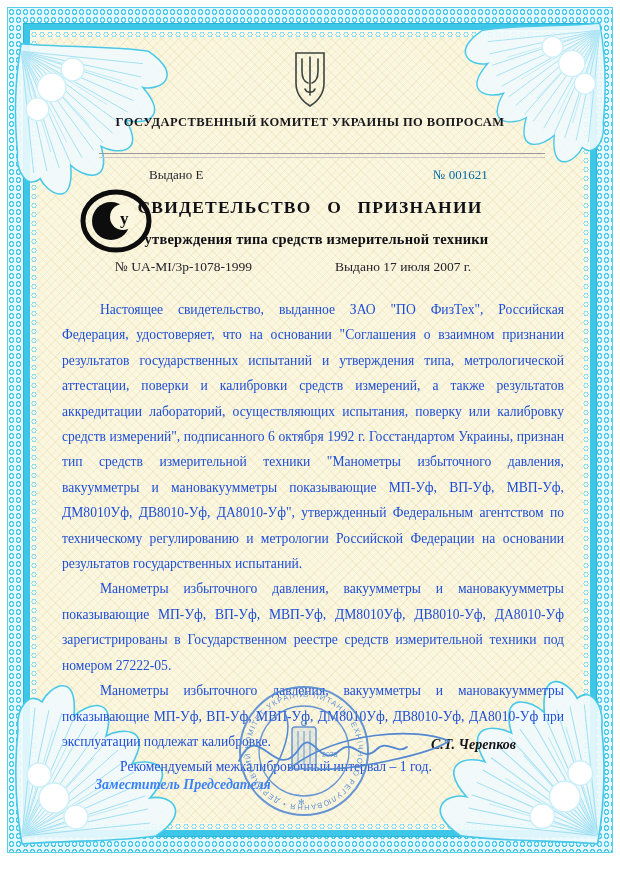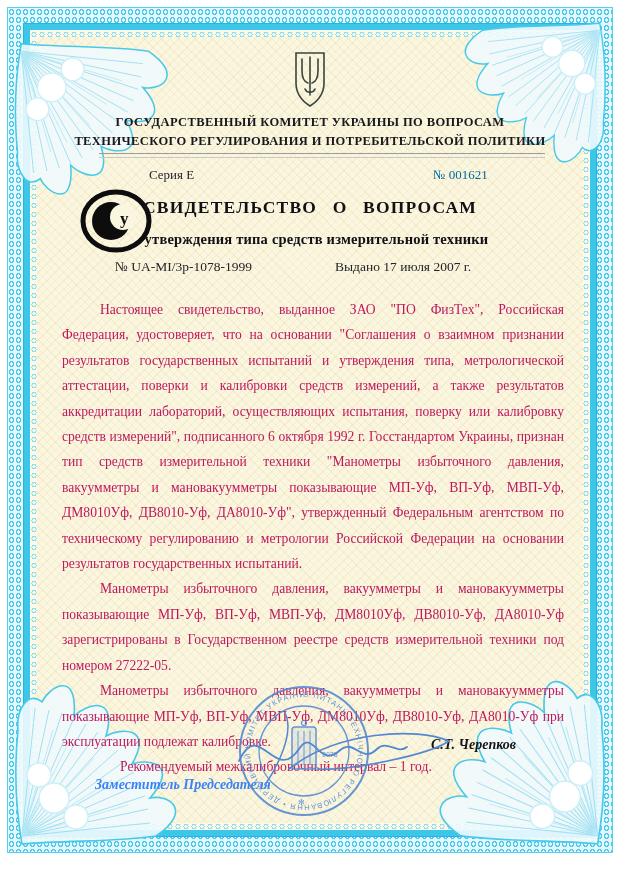--- a/index.html
+++ b/index.html
@@ -33,21 +33,21 @@
   .series{position:absolute;top:130px;left:112px;font-size:13px;color:#26262e;}
   .blanknum{position:absolute;top:130px;left:396px;font-size:13px;color:#0369a1;}
   .marklogo{position:absolute;left:41px;top:151px;}
   .title{position:absolute;top:160px;left:0;right:0;text-align:center;font-weight:bold;
     font-size:17.5px;letter-spacing:1.2px;word-spacing:10px;color:#101016;}
   .subtitle{position:absolute;top:194px;left:13px;right:0;text-align:center;font-weight:bold;
     font-size:14.5px;letter-spacing:.2px;color:#101016;}
   .docnum{position:absolute;top:222px;left:78px;font-size:13.5px;}
   .issued{position:absolute;top:222px;left:298px;font-size:13.5px;text-align:center;}
   .bodytext{position:absolute;top:260px;left:25px;width:502px;font-size:13.6px;
-    line-height:25.4px;text-align:justify;color:#be185d;}
+    line-height:25.4px;text-align:justify;color:#1d4ed8;}
   .bodytext p{margin:0;text-indent:38px;}
   .bodytext p.last{text-indent:58px;text-align:left;}
   .sig-title{position:absolute;top:740px;left:58px;font-weight:bold;font-style:italic;
     font-size:14px;color:#3b82f6;}
   .sig-name{position:absolute;top:700px;left:394px;font-weight:bold;font-style:italic;
     font-size:14px;color:#15151b;}
   .stamp{position:absolute;left:199px;top:646px;opacity:.88;}
   .signature{position:absolute;left:188px;top:652px;}
   .hiddendefs{position:absolute;width:0;height:0;overflow:hidden;}
 </style>
@@ -93,36 +93,35 @@
 
   <div class="content">
 
     <svg class="trident" width="36" height="58" viewBox="0 0 36 58">
       <path d="M4,2 H32 V32 C32,43 26,50 18,55 C10,50 4,43 4,32 Z" fill="none" stroke="#3c4440" stroke-width="1.6"></path>
       <path d="M10,8 V20 C10,28 13,31 16,32 M26,8 V20 C26,28 23,31 20,32 M18,6 V34 M18,34 V44 M13,38 C15,42.5 21,42.5 23,38" fill="none" stroke="#3c4440" stroke-width="1.6" stroke-linecap="round"></path>
     </svg>
 
     <div class="committee">
       <div>ГОСУДАРСТВЕННЫЙ КОМИТЕТ УКРАИНЫ ПО ВОПРОСАМ</div>
-      <div>ТЕХНИЧЕСКОГО РЕГУЛИРОВАНИЯ И ПОТРЕБИТЕЛЬСКОЙ ПОЛИТИКИ</div>
     </div>
 
     <div class="rule"></div>
 
-    <span class="series">Серия Е</span>
+    <span class="series">Выдано Е</span>
     <span class="blanknum">№ 001621</span>
 
     <svg class="marklogo" width="76" height="66" viewBox="0 0 76 66">
       <ellipse cx="38" cy="33" rx="33" ry="29" fill="none" stroke="#0d0d0d" stroke-width="5"></ellipse>
       <circle cx="33" cy="33" r="19" fill="#0d0d0d"></circle>
       <circle cx="45" cy="29" r="13" fill="#fbf6df"></circle>
       <text x="42" y="36" font-family="Liberation Serif, serif" font-size="17" font-weight="bold" fill="#0d0d0d">у</text>
     </svg>
 
-    <div class="title">СВИДЕТЕЛЬСТВО О ВОПРОСАМ</div>
+    <div class="title">СВИДЕТЕЛЬСТВО О ПРИЗНАНИИ</div>
     <div class="subtitle">утверждения типа средств измерительной техники</div>
 
     <span class="docnum">№ UA-MI/3p-1078-1999</span>
     <span class="issued">Выдано 17 июля 2007 г.</span>
 
     <div class="bodytext">
       <p>Настоящее свидетельство, выданное ЗАО "ПО ФизТех", Российская Федерация, удостоверяет, что на основании "Соглашения о взаимном признании результатов государственных испытаний и утверждения типа, метрологической аттестации, поверки и калибровки средств измерений, а также результатов аккредитации лабораторий, осуществляющих испытания, поверку или калибровку средств измерений", подписанного 6 октября 1992 г. Госстандартом Украины, признан тип средств измерительной техники "Манометры избыточного давления, вакуумметры и мановакуумметры показывающие МП-Уф, ВП-Уф, МВП-Уф, ДМ8010Уф, ДВ8010-Уф, ДА8010-Уф", утвержденный Федеральным агентством по техническому регулированию и метрологии Российской Федерации на основании результатов государственных испытаний.</p>
       <p>Манометры избыточного давления, вакуумметры и мановакуумметры показывающие МП-Уф, ВП-Уф, МВП-Уф, ДМ8010Уф, ДВ8010-Уф, ДА8010-Уф зарегистрированы в Государственном реестре средств измерительной техники под номером 27222-05.</p>
       <p>Манометры избыточного давления, вакуумметры и мановакуумметры показывающие МП-Уф, ВП-Уф, МВП-Уф, ДМ8010Уф, ДВ8010-Уф, ДА8010-Уф при эксплуатации подлежат калибровке.</p>
       <p class="last">Рекомендуемый межкалибровочный интервал – 1 год.</p>

